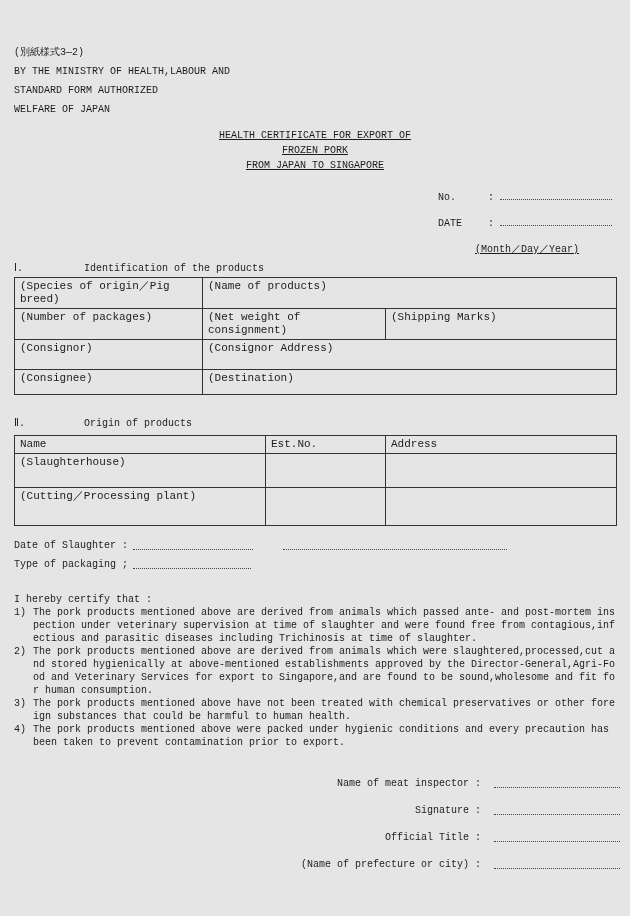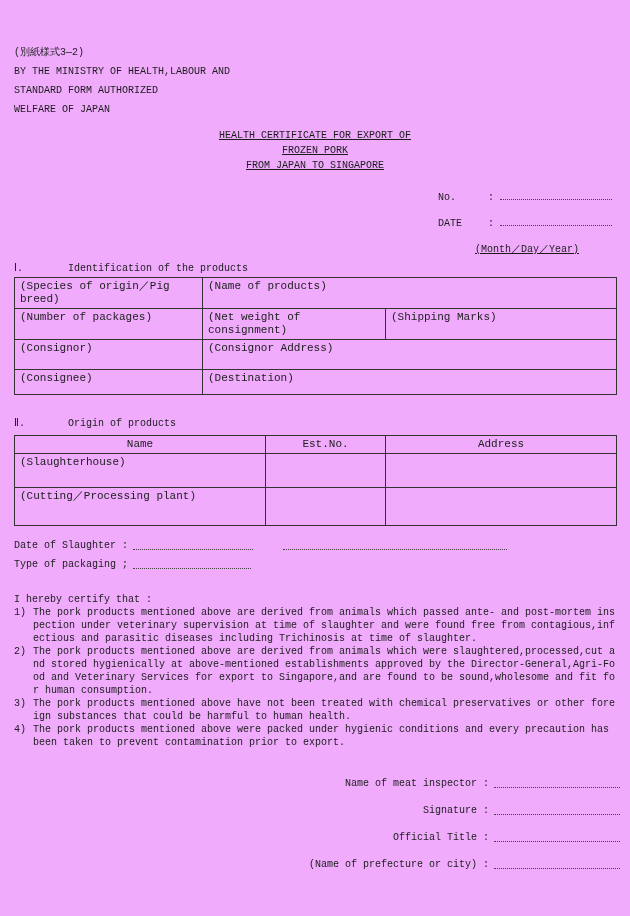--- a/index.html
+++ b/index.html
@@ -1,20 +1,20 @@
 <!DOCTYPE html>
 <html><head>
 <meta charset="utf-8">
 <style>
   * { margin: 0; padding: 0; box-sizing: border-box; }
   html, body { background: #ffffff; }
   .page {
     width: 630px;
     height: 916px;
-    background: #f0abfc;
+    background: #e5e5e5;
     color: #1c1c1c;
     font-family: "Liberation Mono", "DejaVu Sans Mono", "DejaVu Sans", monospace;
     font-size: 10px;
     line-height: 13px;
     position: relative;
     overflow: hidden;
   }
   .header { padding: 46px 14px 0 14px; }
   .header .hline { margin-bottom: 6px; white-space: pre; }
   .title { margin-top: 12px; text-align: center; line-height: 15px; }
@@ -22,45 +22,45 @@
   .meta { width: 180px; margin: 18px 12px 0 auto; }
   .meta-row { display: flex; align-items: baseline; margin-bottom: 13px; }
   .meta-label { width: 50px; }
   .meta-colon { width: 12px; }
   .dotted { display: inline-block; border-bottom: 1px dotted #444; height: 9px; }
   .meta-dotted { width: 112px; }
   .meta-note { text-align: center; padding-right: 2px; }
   .meta-note .u { text-decoration: underline; }
   .section-heading { display: flex; margin: 6px 14px 2px 14px; }
   .section-heading .numeral { width: 24px; }
-  .section-heading .heading-text { margin-left: 30px; }
+  .section-heading .heading-text { margin-left: 46px; }
   table { border-collapse: collapse; table-layout: fixed; margin: 0 14px; width: 602px; }
   td, th { border: 1px solid #333; vertical-align: top; padding: 2px 5px; font-weight: normal; text-align: left; font-size: 11px; line-height: 13px; }
   .t1 tr.r1 td { height: 28px; }
   .t1 tr.r2 td { height: 30px; }
   .t1 tr.r3 td { height: 30px; }
   .t1 tr.r4 td { height: 25px; }
   .t2 { margin-top: 5px; }
-  .t2 tr.hdr td { height: 17px; text-align: center; }
+  .t2 tr.hdr td { height: 17px; }
   .t2 tr.r1 td { height: 34px; }
   .t2 tr.r2 td { height: 38px; }
   .sec2-gap { margin-top: 22px; }
   .field-row { display: flex; align-items: flex-end; margin: 0 14px; }
   .field-row.first { margin-top: 13px; }
   .field-row.second { margin-top: 6px; }
   .field-row .dotted { align-self: flex-end; margin-bottom: 2px; margin-left: 5px; }
   .w120 { width: 120px; }
   .w224 { width: 224px; }
   .w118 { width: 118px; }
   .gap25 { display: inline-block; width: 25px; }
   .cert { margin: 22px 14px 0 14px; }
   .cert-item { position: relative; padding-left: 19px; word-break: break-all; }
   .cert-num { position: absolute; left: 0; top: 0; }
   .sig { margin-top: 28px; }
-  .sig-row { display: flex; justify-content: flex-end; align-items: flex-end; margin: 0 10px 14px 0; }
+  .sig-row { display: flex; justify-content: flex-end; align-items: flex-end; margin: 0 10px 14px 0; gap: 8px; }
   .sig-row .dotted { width: 126px; align-self: flex-end; margin-bottom: 2px; margin-left: 5px; }
 </style>
 </head>
 <body>
 
 <div class="page">
 
   <div class="header">
     <div class="hline">(別紙様式3—2)</div>
     <div class="hline">BY THE MINISTRY OF HEALTH,LABOUR AND</div>

